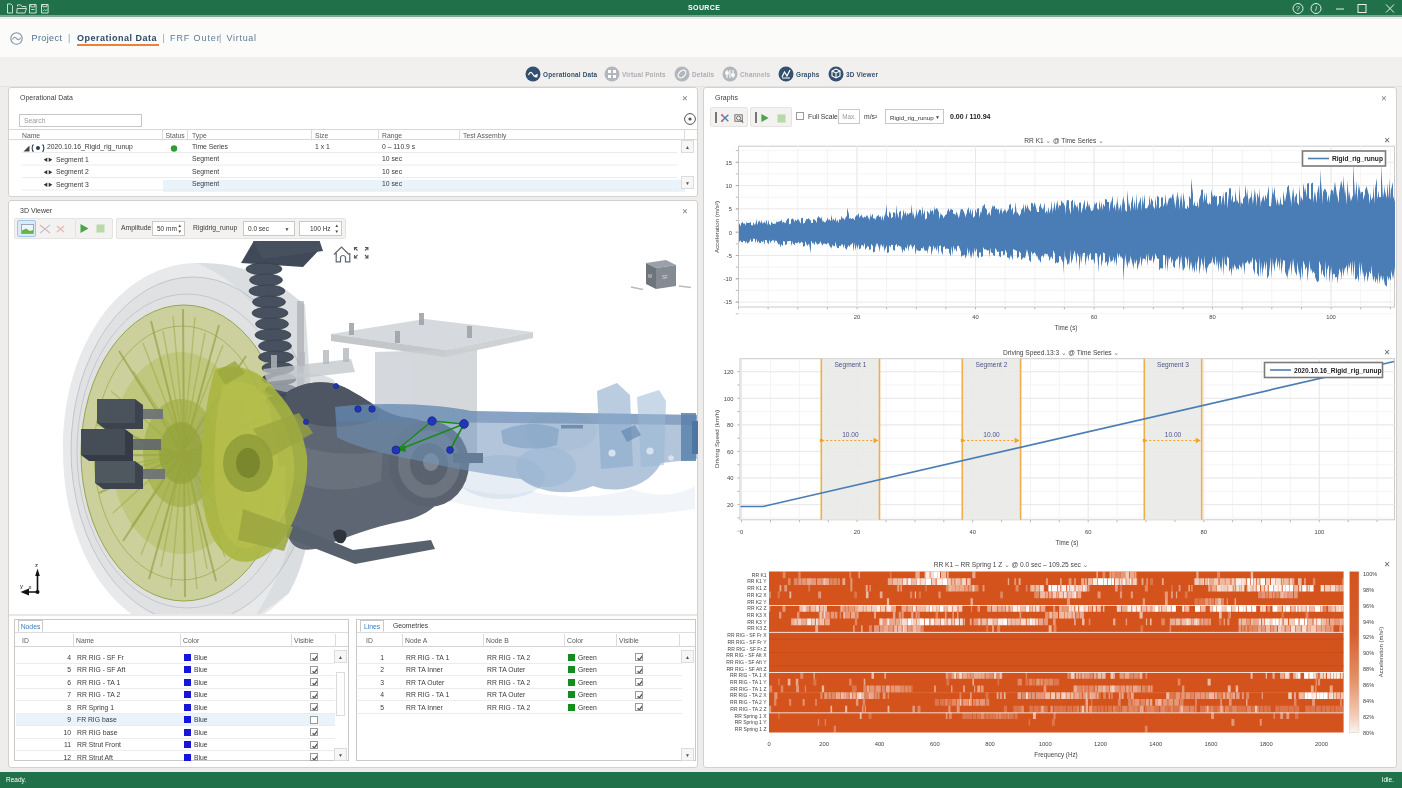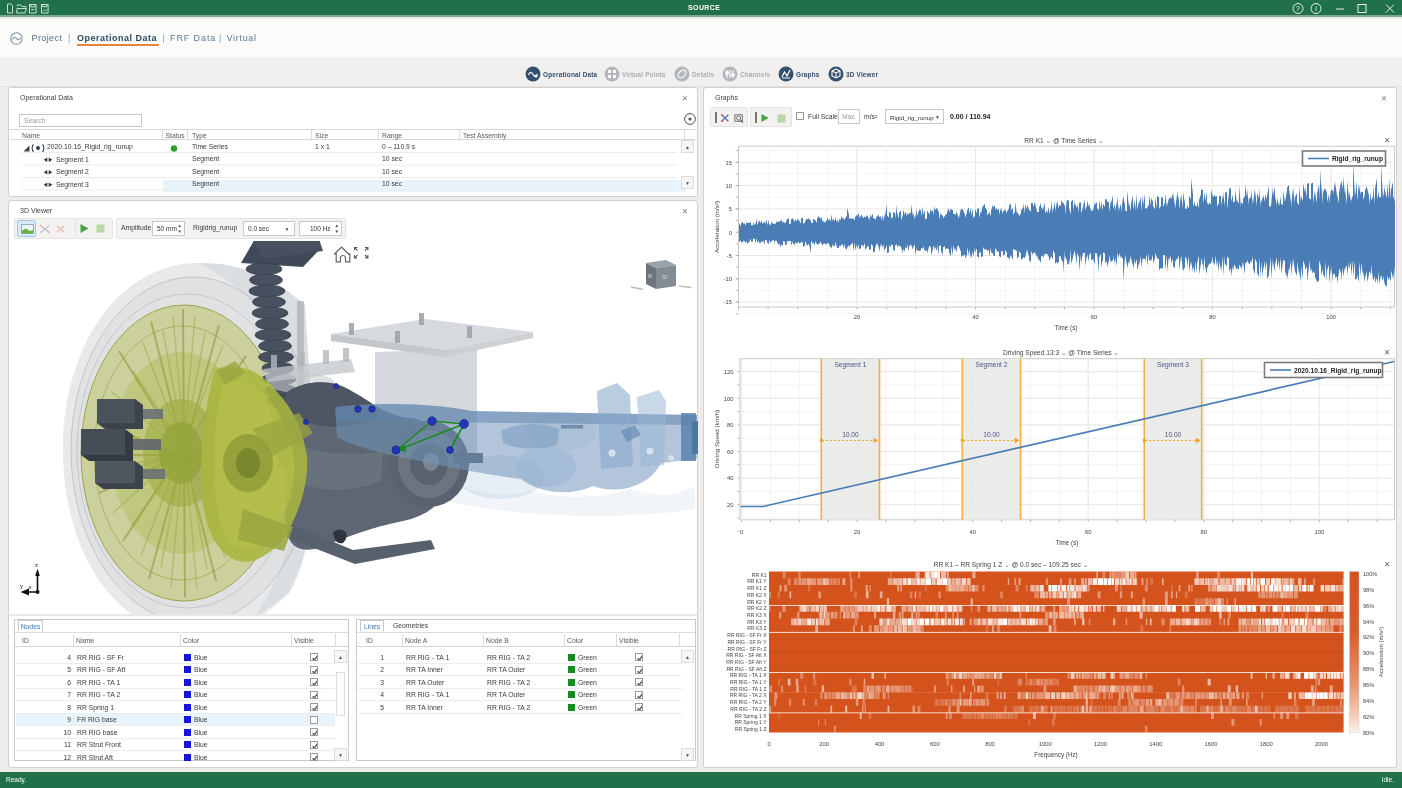--- a/index.html
+++ b/index.html
@@ -50,21 +50,21 @@
 <div id="navbar">
  <svg class="abs" style="left:10px;top:12.5px" width="13" height="13" viewBox="0 0 13 13">
   <circle cx="6.5" cy="6.5" r="5.7" fill="none" stroke="#7d93a8" stroke-width="1.1"></circle>
   <path d="M2.6 7.4c1.2-2.6 2.8-2.8 4-.9s2.8 1.7 4-.7" fill="none" stroke="#7d93a8" stroke-width="1.1"></path>
  </svg>
  <span class="abs menu-item" style="left:31.5px;top:14px;color:#4c6e8d">Project</span>
  <span class="abs menu-item" style="left:68px;top:14px;color:#8ba3b8">|</span>
  <span class="abs" style="left:77px;top:13.5px;font-size:9px;font-weight:bold;color:#2c4a68;letter-spacing:0.5px;white-space:nowrap">Operational Data</span>
  <div class="abs" style="left:76.5px;top:25px;width:82px;height:1.8px;background:#e8823c"></div>
  <span class="abs menu-item" style="left:162.5px;top:14px;color:#8ba3b8">|</span>
- <span class="abs menu-item" style="left:170px;top:14px;letter-spacing:0.9px">FRF Data</span>
+ <span class="abs menu-item" style="left:170px;top:14px;letter-spacing:0.9px">FRF Outer</span>
  <span class="abs menu-item" style="left:219px;top:14px;color:#8ba3b8">|</span>
  <span class="abs menu-item" style="left:226.5px;top:14px;letter-spacing:0.7px">Virtual</span>
 </div>
 <div id="ribbon">
  <svg class="abs" style="left:525px;top:9px" width="16" height="16" viewBox="0 0 16 16">
   <circle cx="8" cy="8" r="7.5" fill="#33506e"></circle>
         <path d="M3.5 9c1.5-3.5 3-3.5 4.5-.5s3 2.5 4.5-.5" fill="none" stroke="#fff" stroke-width="1.2"></path>
         <circle cx="11" cy="10" r="1.6" fill="#fff"></circle>
  </svg>
  <div class="abs rib-txt" style="left:543px;top:14px;white-space:nowrap">Operational Data</div>

